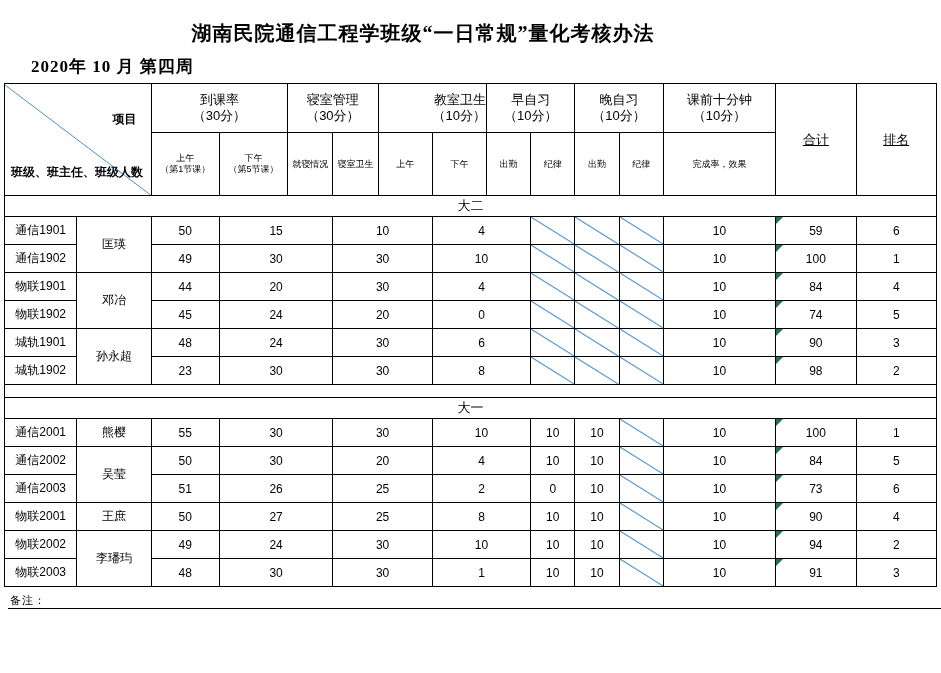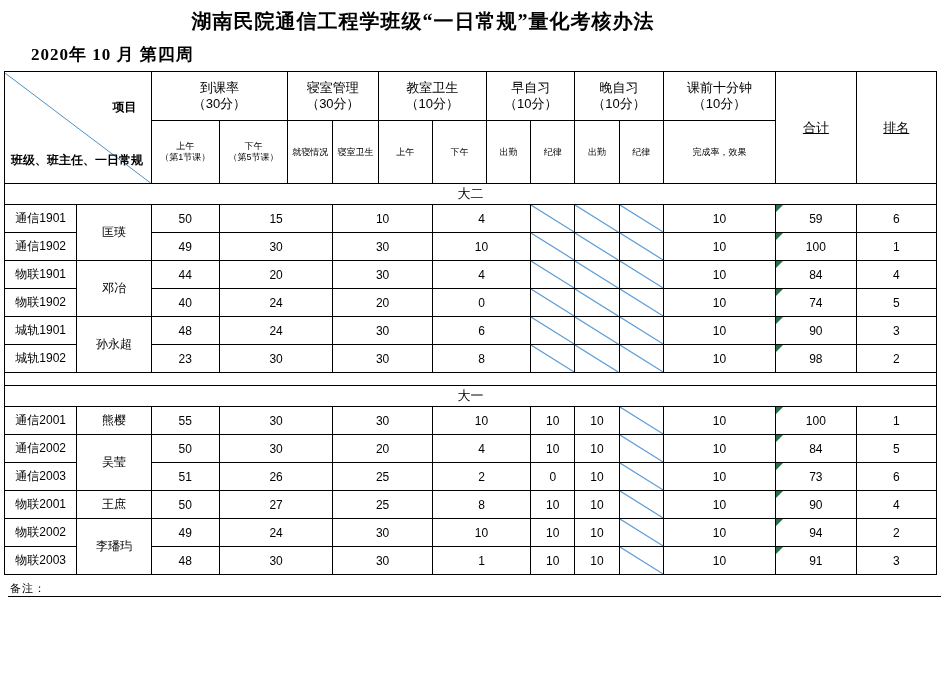--- a/index.html
+++ b/index.html
@@ -12,21 +12,21 @@
     height: 673px;
     font-family: "Liberation Sans", "DejaVu Sans", sans-serif;
     color: #000000;
     overflow: hidden;
   }
   .page {
     position: relative;
     width: 846px;
     height: 673px;
     box-sizing: border-box;
-    padding: 0 4px;
+    padding: 12px 4px;
   }
   .title {
     text-align: center;
     font-size: 20px;
     font-weight: bold;
     letter-spacing: 1px;
     padding: 8px 0 6px 0;
     font-family: "Liberation Serif", "DejaVu Serif", serif;
   }
   .weekline {
@@ -172,26 +172,26 @@
       <col style="width:80px">
     </colgroup>
     <tbody id="table-body">
         <tr>
           <td rowspan="2" colspan="2">
             <div class="diag">
               <svg class="line" viewBox="0 0 146 110" preserveAspectRatio="none">
                 <line x1="0" y1="0" x2="146" y2="110" stroke="#4a90c4" stroke-width="1"></line>
               </svg>
               <div class="item">项目</div>
-              <div class="who">班级、班主任、一日常规</div>
+              <div class="who">班级、班主任、班级人数</div>
             </div>
           </td>
           <td class="hdr-big" colspan="2" style="height: 48px;">到课率<br>（30分）</td>
           <td class="hdr-big" colspan="2" style="height: 48px;">寝室管理<br>（30分）</td>
-          <td class="hdr-big" colspan="2" style="height: 48px;">教室卫生<br>（10分）</td>
+          <td class="hdr-big" colspan="2" style="height: 48px; text-align: right;">教室卫生<br>（10分）</td>
           <td class="hdr-big" colspan="2" style="height: 48px;">早自习<br>（10分）</td>
           <td class="hdr-big" colspan="2" style="height: 48px;">晚自习<br>（10分）</td>
           <td class="hdr-big" colspan="1" style="height: 48px;">课前十分钟<br>（10分）</td>
           <td class="hdr-sum" rowspan="2">合计</td>
           <td class="hdr-sum" rowspan="2">排名</td>
         </tr>
         <tr>
           <td class="hdr-sub" style="height: 62px;">上午<br>（第1节课）</td>
           <td class="hdr-sub" style="height: 62px;">下午<br>（第5节课）</td>
           <td class="hdr-sub" style="height: 62px;">就寝情况</td>
@@ -279,21 +279,21 @@
             <svg viewBox="0 0 100 100" preserveAspectRatio="none">
               <line x1="0" y1="0" x2="100" y2="100" stroke="#5b9bd5" stroke-width="1.2" vector-effect="non-scaling-stroke"></line>
             </svg>
           </td>
           <td>10</td>
           <td class="corner">84</td>
           <td>4</td>
         </tr>
         <tr class="data-row">
           <td class="cls-name">物联1902</td>
-          <td>40</td>
+          <td>45</td>
           <td colspan="2">24</td>
           <td colspan="2">20</td>
           <td colspan="2">0</td>
           <td class="slash">
             <svg viewBox="0 0 100 100" preserveAspectRatio="none">
               <line x1="0" y1="0" x2="100" y2="100" stroke="#5b9bd5" stroke-width="1.2" vector-effect="non-scaling-stroke"></line>
             </svg>
           </td>
           <td class="slash">
             <svg viewBox="0 0 100 100" preserveAspectRatio="none">

